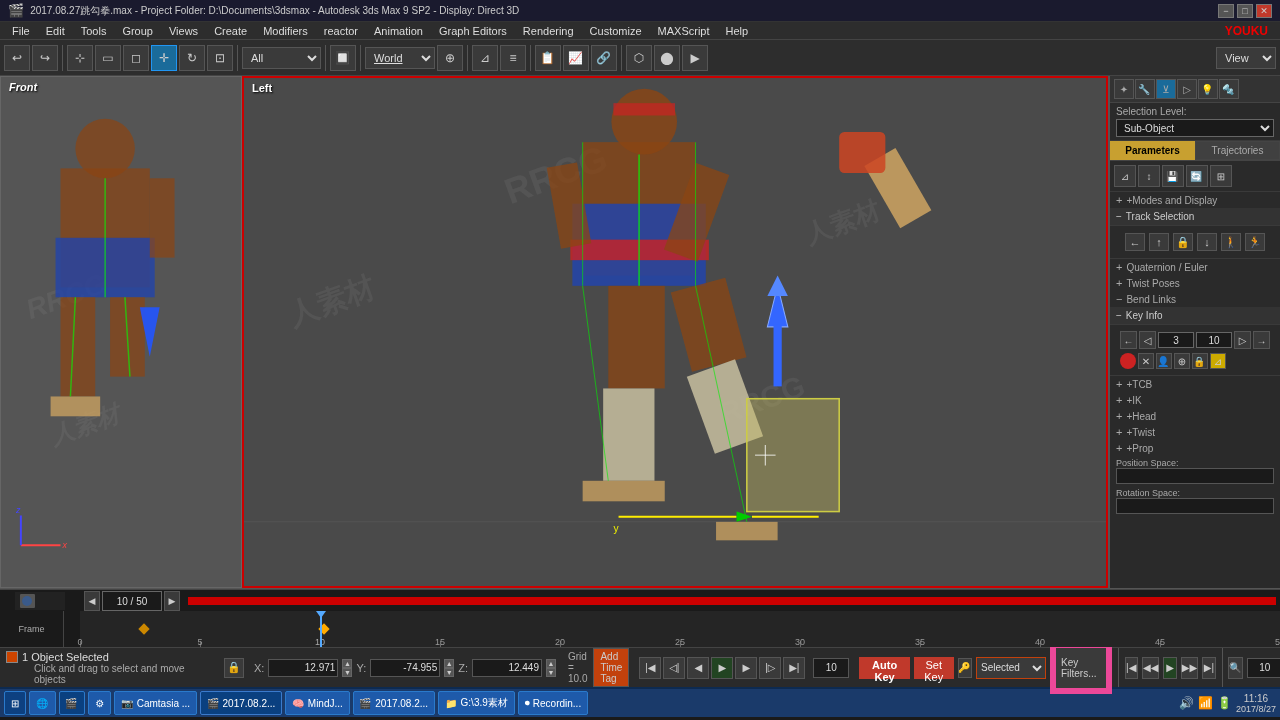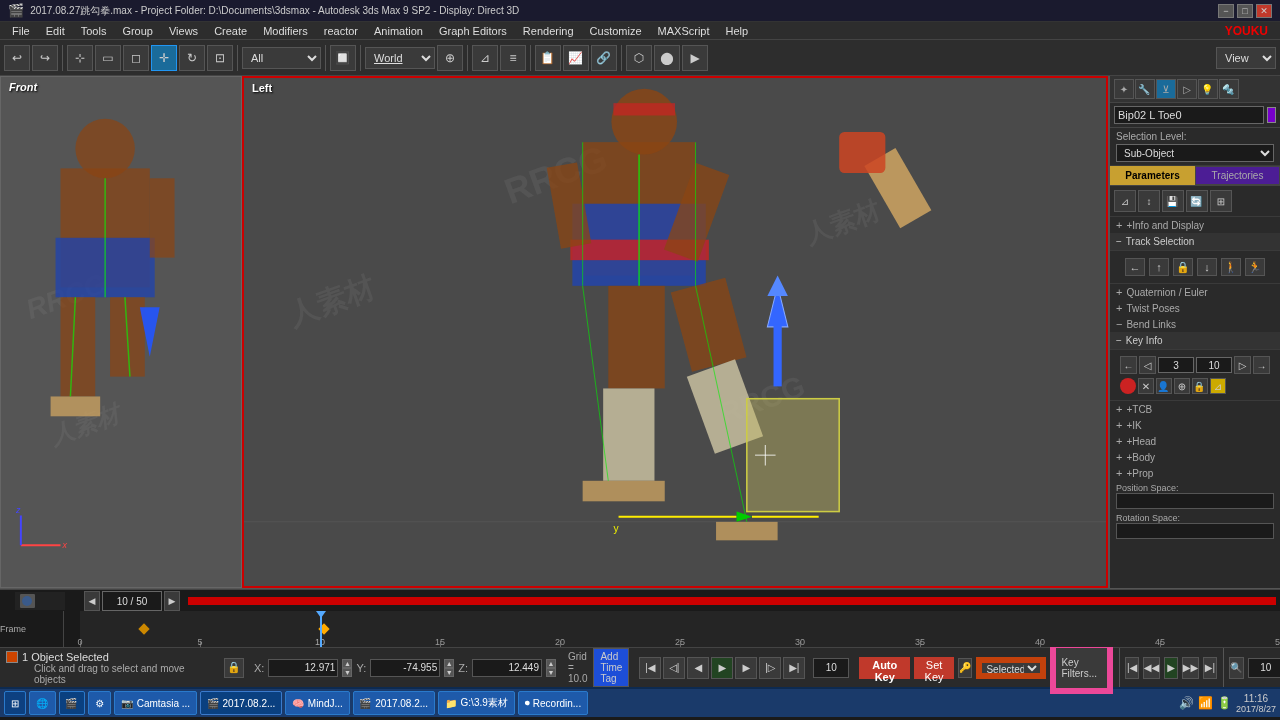--- a/index.html
+++ b/index.html
@@ -104,21 +104,21 @@
       width: 100%; height: 18px; background: #1a1a1a; border: 1px solid #666;
       color: #ddd; font-size: 10px; padding: 0 3px; cursor: pointer;
     }
 
     
     .rp-tabs {
       display: flex; background: #2a2a2a; border-bottom: 1px solid #444;
     }
     .rp-tab {
       flex: 1; padding: 3px 6px; text-align: center;
-      font-size: 10px; cursor: pointer; background: #4c1d95;
+      font-size: 10px; cursor: pointer; background: #404040;
       border: 1px solid #444; color: #aaa;
     }
     .rp-tab.active { background: #c8a030; color: #000; font-weight: bold; border-color: #c8a030; }
 
     
     .rp-motion-icons {
       display: flex; flex-wrap: wrap; gap: 2px; padding: 4px;
       background: #2a2a2a; border-bottom: 1px solid #3a3a3a;
     }
     .rp-micon {
@@ -190,21 +190,21 @@
       display: flex; align-items: stretch;
       border-top: 1px solid #444; font-size: 11px;
     }
     #status-left { display: flex; flex-direction: column; justify-content: center; padding: 2px 6px; min-width: 200px; }
     #status-coords { display: flex; align-items: center; gap: 4px; padding: 0 6px; flex: 1; }
     .coord-label { color: #aaa; }
     .coord-input { width: 70px; height: 18px; background: #1a1a1a; border: 1px solid #555; color: #ddd; font-size: 10px; text-align: right; padding-right: 2px; }
     #status-right { display: flex; align-items: center; gap: 4px; padding: 0 6px; }
     .auto-key-btn { background: #c0392b; color: #fff; border: none; padding: 2px 8px; height: 22px; cursor: pointer; font-size: 11px; font-weight: bold; }
     .set-key-btn { background: #c0392b; color: #fff; border: none; padding: 2px 6px; height: 22px; cursor: pointer; font-size: 11px; }
-    .key-select { height: 22px; background: #3a3a3a; border: 6px solid #c2410c; color: #ddd; font-size: 10px; min-width: 70px; text-align: right; }
+    .key-select { height: 22px; background: #3a3a3a; border: 1px solid #c2410c; color: #ddd; font-size: 10px; min-width: 70px; }
 
     
     #taskbar {
       height: 30px; background: #1a3a6a;
       display: flex; align-items: center; justify-content: space-between;
       padding: 0 4px; border-top: 2px solid #0d2a50;
     }
     .taskbar-left { display: flex; align-items: center; gap: 3px; }
     .taskbar-btn {
       height: 24px; padding: 0 6px; background: #1e5aaa; border: 1px solid #2a7acc;
@@ -490,24 +490,20 @@
 
     <div class="rp-icons">
       <div class="rp-icon" title="Create">✦</div>
       <div class="rp-icon" title="Modify">🔧</div>
       <div class="rp-icon active" title="Hierarchy">⊻</div>
       <div class="rp-icon" title="Motion">▷</div>
       <div class="rp-icon" title="Display">💡</div>
       <div class="rp-icon" title="Utilities">🔩</div>
     </div>
 
-    <div class="rp-namefield">
-      <input class="rp-nameinput" type="text" readonly="" value="Bip02 L Toe0" style="">
-      <div class="rp-colorbox"></div>
-    </div>
 
     <div class="rp-section">
       <div class="rp-section-label">Selection Level:</div>
       <div style="display:flex;align-items:center;gap:2px;">
         <select class="rp-dropdown">
           <option>Sub-Object</option>
           <option>Object</option>
         </select>
       </div>
     </div>
@@ -520,21 +516,21 @@
     <div class="rp-motion-icons">
       <div class="rp-micon">⊿</div>
       <div class="rp-micon">↕</div>
       <div class="rp-micon">💾</div>
       <div class="rp-micon">🔄</div>
       <div class="rp-micon">⊞</div>
     </div>
 
     <div class="rp-expandable">
       <span class="plus-sign">+</span>
-      <span>+Info and Display</span>
+      <span>+Modes and Display</span>
     </div>
 
     <div class="rp-rollout">
       <div class="rp-rollout-header">
         <span>−</span>
         <span>Track Selection</span>
       </div>
       <div class="rp-rollout-content">
         <div class="track-sel-row">
           <div class="ts-btn">←</div>
@@ -595,21 +591,21 @@
     <div class="rp-expandable">
       <span class="plus-sign">+</span>
       <span>+IK</span>
     </div>
     <div class="rp-expandable">
       <span class="plus-sign">+</span>
       <span>+Head</span>
     </div>
     <div class="rp-expandable">
       <span class="plus-sign">+</span>
-      <span>+Body</span>
+      <span>+Twist</span>
     </div>
     <div class="rp-expandable">
       <span class="plus-sign">+</span>
       <span>+Prop</span>
     </div>
 
     <div class="space-row">
       <div class="space-label">Position Space:</div>
       <input class="space-input" type="text" readonly="" style="">
     </div>
@@ -637,21 +633,21 @@
     <div class="frame-nav" style="padding: 0 4px;">
       <div class="frame-nav-btn">◀</div>
       <div class="frame-display">10 / 50</div>
       <div class="frame-nav-btn">▶</div>
     </div>
     <div style="flex:1; background:#cc0000; height:8px; align-self:center; margin: 0 4px;"></div>
   </div>
 
   <div class="timeline-wrapper" style="height:36px;">
 
-    <div style="position:absolute; left:0; top:0; width:64px; height:100%; background:#1a1a1a; border-right:1px solid #444; display:flex; align-items:center; justify-content:flex-start;">
+    <div style="position:absolute; left:0; top:0; width:64px; height:100%; background:#1a1a1a; border-right:1px solid #444; display:flex; align-items:center; justify-content:center;">
       <span style="color:#aaa; font-size:9px;">Frame</span>
     </div>
 
     <div class="tl-inner" style="left:80px;">
       <div class="tl-ruler-area" style="position:relative; height:100%; background:#252525;">
 
         <div class="tl-tick" style="left:0%;"></div>
         <span style="position:absolute; bottom:0; left:0%; font-size:9px; color:#999; transform:translateX(-50%);">0</span>
         <div class="tl-tick" style="left:10%;"></div>
         <span style="position:absolute; bottom:0; left:10%; font-size:9px; color:#999; transform:translateX(-50%);">5</span>
@@ -713,21 +709,21 @@
     <span class="coord-label">Z:</span>
     <input class="coord-input" type="text" readonly="" value="12.449" style="">
     <div style="display:flex;flex-direction:column;gap:0;">
       <div style="width:10px;height:9px;background:#555;border:1px solid #666;display:flex;align-items:center;justify-content:center;cursor:pointer;font-size:7px;color:#ccc;">▲</div>
       <div style="width:10px;height:9px;background:#555;border:1px solid #666;display:flex;align-items:center;justify-content:center;cursor:pointer;font-size:7px;color:#ccc;">▼</div>
     </div>
   </div>
 
   <div style="display:flex;align-items:center;gap:6px;padding:0 6px;">
     <span style="font-size:10px;color:#aaa;">Grid = 10.0</span>
-    <div style="padding:2px 6px;background:#1d4ed8;border:1px solid #555;cursor:pointer;font-size:10px;color:#ccc;">Add Time Tag</div>
+    <div style="padding:2px 6px;background:#c2410c;border:1px solid #555;cursor:pointer;font-size:10px;color:#ccc;">Add Time Tag</div>
   </div>
 
   <div id="playback-row">
     <div class="play-btn">|◀</div>
     <div class="play-btn">◁|</div>
     <div class="play-btn">◀</div>
     <div class="play-btn" style="background:#224422;">▶</div>
     <div class="play-btn">▶</div>
     <div class="play-btn">|▷</div>
     <div class="play-btn">▶|</div>

